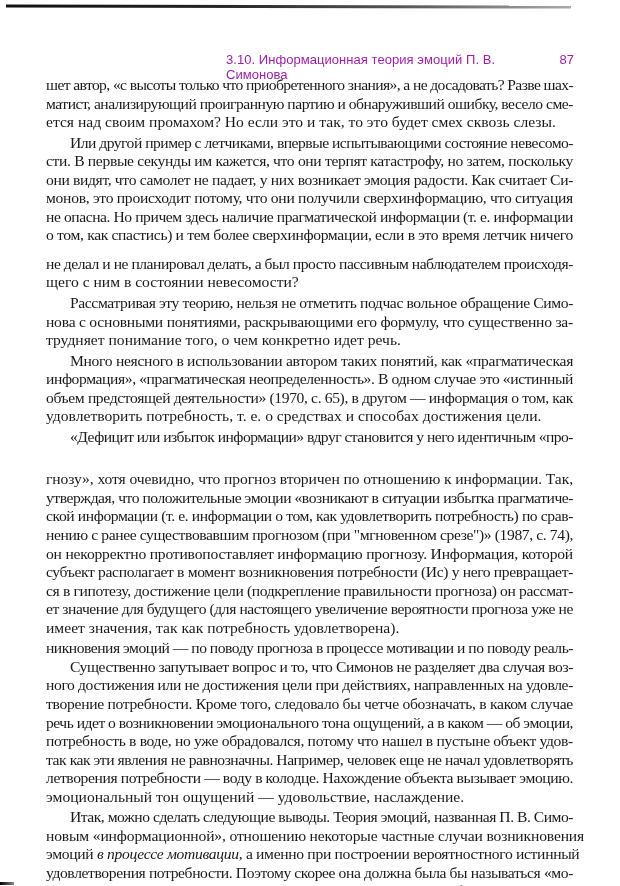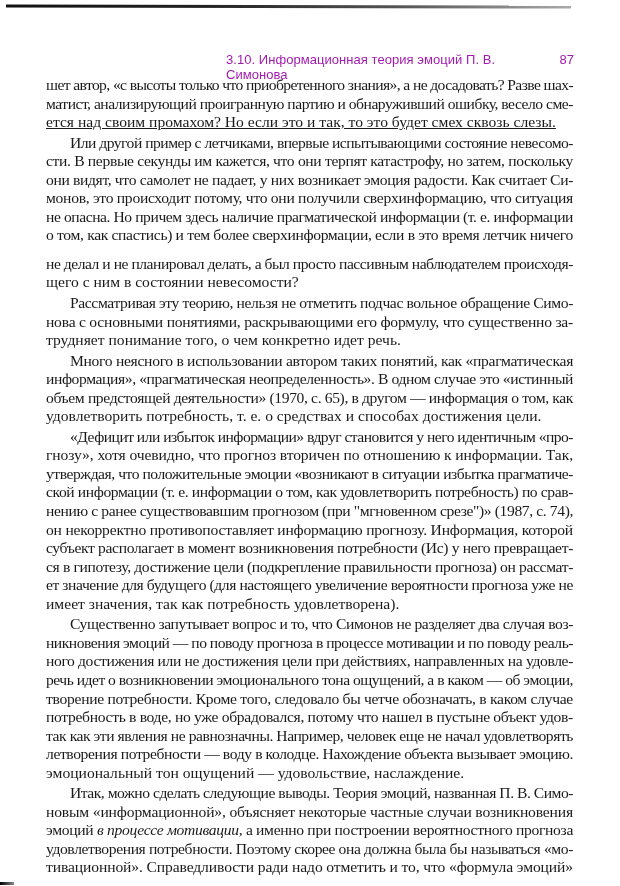--- a/index.html
+++ b/index.html
@@ -37,21 +37,21 @@
 
 <div class="running-head">
   <span>3.10. Информационная теория эмоций П. В. Симонова</span>
   <span>87</span>
 </div>
 
 <div class="text-block" id="text-block">
     <div class="para">
       <span class="line" style="display: block; letter-spacing: -0.605045px;">шет автор, «с высоты только что приобретенного знания», а не досадовать? Разве шах-</span>
       <span class="line" style="display: block; letter-spacing: -0.484792px;">матист, анализирующий проигранную партию и обнаруживший ошибку, весело сме-</span>
-      <span class="line last" style="display: block; text-decoration: underline;">ется над своим промахом? Но если это и так, то это будет смех сквозь слезы.</span>
+      <span class="line last" style="display: block;">ется над своим промахом? Но если это и так, то это будет смех сквозь слезы.</span>
     </div>
     <div class="para">
       <span class="line first" style="display: block; letter-spacing: -0.500434px;">Или другой пример с летчиками, впервые испытывающими состояние невесомо-</span>
       <span class="line" style="display: block; letter-spacing: -0.335547px;">сти. В первые секунды им кажется, что они терпят катастрофу, но затем, поскольку</span>
       <span class="line" style="display: block; letter-spacing: -0.343364px;">они видят, что самолет не падает, у них возникает эмоция радости. Как считает Си-</span>
       <span class="line" style="display: block; letter-spacing: -0.286801px;">монов, это происходит потому, что они получили сверхинформацию, что ситуация</span>
       <span class="line" style="display: block; letter-spacing: -0.427684px;">не опасна. Но причем здесь наличие прагматической информации (т. е. информации</span>
       <span class="line" style="display: block; letter-spacing: -0.334375px;">о том, как спастись) и тем более сверхинформации, если в это время летчик ничего</span>
       <span class="line" style="display: block; letter-spacing: -0.46697px; margin-top: 10px;">не делал и не планировал делать, а был просто пассивным наблюдателем происходя-</span>
       <span class="line last" style="display: block;">щего с ним в состоянии невесомости?</span>
@@ -62,43 +62,43 @@
       <span class="line last" style="display: block;">трудняет понимание того, о чем конкретно идет речь.</span>
     </div>
     <div class="para">
       <span class="line first" style="display: block; letter-spacing: -0.297945px;">Много неясного в использовании автором таких понятий, как «прагматическая</span>
       <span class="line" style="display: block; letter-spacing: -0.394737px;">информация», «прагматическая неопределенность». В одном случае это «истинный</span>
       <span class="line" style="display: block; letter-spacing: -0.366495px;">объем предстоящей деятельности» (1970, с. 65), в другом — информация о том, как</span>
       <span class="line last" style="display: block;">удовлетворить потребность, т. е. о средствах и способах достижения цели.</span>
     </div>
     <div class="para">
       <span class="line first" style="display: block; letter-spacing: -0.525257px;">«Дефицит или избыток информации» вдруг становится у него идентичным «про-</span>
-      <span class="line" style="display: block; letter-spacing: -0.0935417px;">гнозу», хотя очевидно, что прогноз вторичен по отношению к информации. Так,</span>
+      <span class="line" style="display: block; letter-spacing: -0.0935417px; margin-top: 24px;">гнозу», хотя очевидно, что прогноз вторичен по отношению к информации. Так,</span>
       <span class="line" style="display: block; letter-spacing: -0.457995px;">утверждая, что положительные эмоции «возникают в ситуации избытка прагматиче-</span>
       <span class="line" style="display: block; letter-spacing: -0.392188px;">ской информации (т. е. информации о том, как удовлетворить потребность) по срав-</span>
       <span class="line" style="display: block; letter-spacing: -0.384494px;">нению с ранее существовавшим прогнозом (при "мгновенном срезе")» (1987, с. 74),</span>
       <span class="line" style="display: block; letter-spacing: -0.195205px;">он некорректно противопоставляет информацию прогнозу. Информация, которой</span>
       <span class="line" style="display: block; letter-spacing: -0.351963px;">субъект располагает в момент возникновения потребности (Ис) у него превращает-</span>
       <span class="line" style="display: block; letter-spacing: -0.362144px;">ся в гипотезу, достижение цели (подкрепление правильности прогноза) он рассмат-</span>
       <span class="line" style="display: block; letter-spacing: -0.419897px;">ет значение для будущего (для настоящего увеличение вероятности прогноза уже не</span>
       <span class="line last" style="display: block;">имеет значения, так как потребность удовлетворена).</span>
     </div>
     <div class="para">
+      <span class="line" style="display: block; letter-spacing: -0.486378px;">никновения эмоций — по поводу прогноза в процессе мотивации и по поводу реаль-</span>
       <span class="line first" style="display: block; letter-spacing: -0.407072px;">Существенно запутывает вопрос и то, что Симонов не разделяет два случая воз-</span>
-      <span class="line" style="display: block; letter-spacing: -0.486378px;">никновения эмоций — по поводу прогноза в процессе мотивации и по поводу реаль-</span>
       <span class="line" style="display: block; letter-spacing: -0.363433px;">ного достижения или не достижения цели при действиях, направленных на удовле-</span>
+      <span class="line" style="display: block; letter-spacing: -0.29193px;">творение потребности. Кроме того, следовало бы четче обозначать, в каком случае</span>
       <span class="line" style="display: block; letter-spacing: -0.5px;">речь идет о возникновении эмоционального тона ощущений, а в каком — об эмоции,</span>
-      <span class="line" style="display: block; letter-spacing: -0.29193px;">творение потребности. Кроме того, следовало бы четче обозначать, в каком случае</span>
       <span class="line" style="display: block; letter-spacing: -0.321598px;">потребность в воде, но уже обрадовался, потому что нашел в пустыне объект удов-</span>
       <span class="line" style="display: block; letter-spacing: -0.44375px;">так как эти явления не равнозначны. Например, человек еще не начал удовлетворять</span>
       <span class="line" style="display: block; letter-spacing: -0.391447px;">летворения потребности — воду в колодце. Нахождение объекта вызывает эмоцию.</span>
       <span class="line last" style="display: block;">эмоциональный тон ощущений — удовольствие, наслаждение.</span>
     </div>
     <div class="para">
       <span class="line first" style="display: block; letter-spacing: -0.474873px;">Итак, можно сделать следующие выводы. Теория эмоций, названная П. В. Симо-</span>
-      <span class="line" style="display: block; letter-spacing: -0.158637px;">новым «информационной», объясняет некоторые частные случаи возникновения</span>
-      <span class="line" style="white-space: pre; display: block; letter-spacing: -0.315995px;"><span>эмоций </span><em>в процессе мотивации,</em><span> а именно при построении вероятностного прогноза</span></span>
+      <span class="line" style="display: block; letter-spacing: -0.158637px;">новым «информационной», отношению некоторые частные случаи возникновения</span>
+      <span class="line" style="white-space: pre; display: block; letter-spacing: -0.315995px;"><span>эмоций </span><em>в процессе мотивации,</em><span> а именно при построении вероятностного истинный</span></span>
       <span class="line" style="display: block; letter-spacing: -0.390828px;">удовлетворения потребности. Поэтому скорее она должна была бы называться «мо-</span>
       <span class="line" style="display: block; letter-spacing: -0.115498px;">тивационной». Справедливости ради надо отметить и то, что «формула эмоций»</span>
     </div>
   </div>
 
 <div class="corner-mark"></div>
 
 </body></html>

